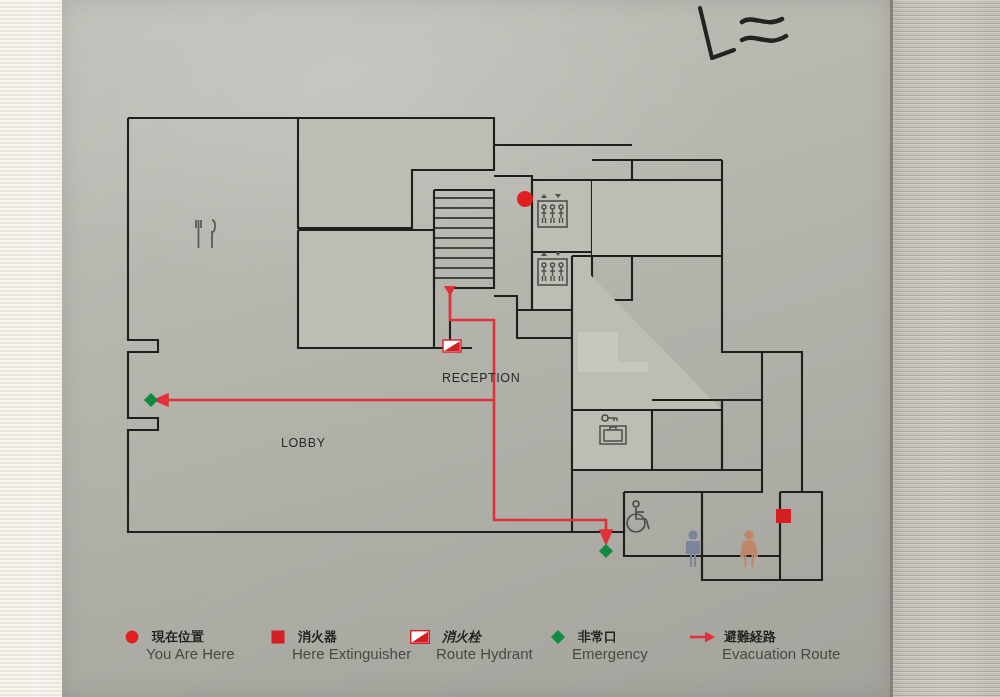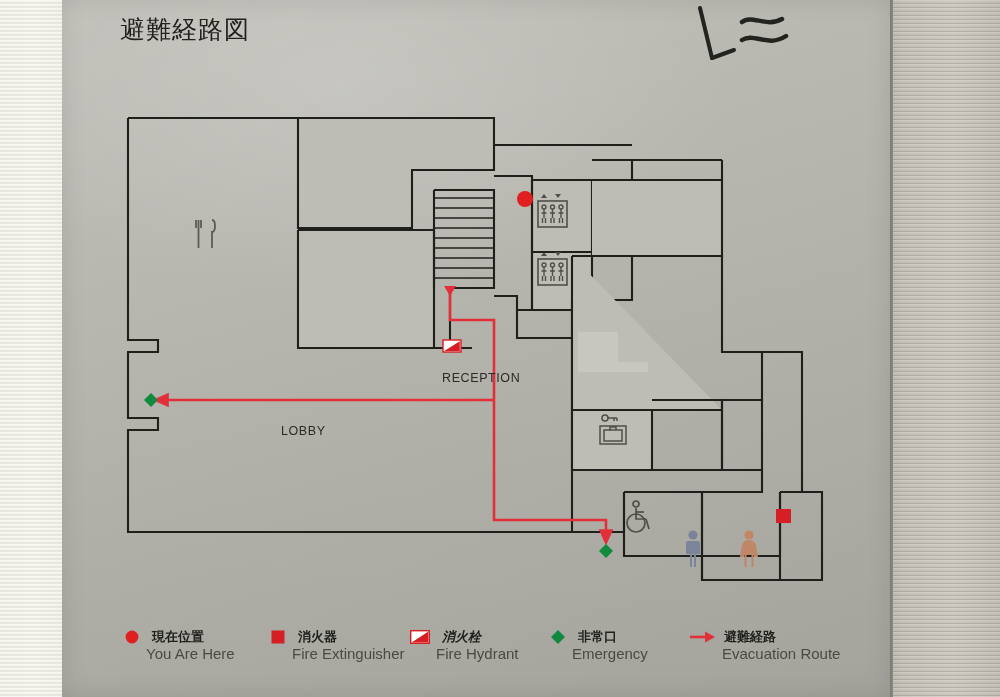--- a/index.html
+++ b/index.html
@@ -63,21 +63,21 @@
   }
 
   
   .plan{position:absolute;left:62px;top:0;width:828px;height:697px;}
 
   
   .plan-label{
     position:absolute;font-size:12.5px;color:#2a2a27;letter-spacing:0.6px;
     white-space:nowrap;
   }
-  #label-lobby{left:281px;top:424px;}
+  #label-lobby{left:281px;top:436px;}
   #label-reception{left:442px;top:371px;text-align:right;}
 
   
   .legend{
     position:absolute;left:62px;top:628px;width:960px;height:56px;
   }
   .legend-item{position:absolute;top:0;}
   .legend-ja{
     position:absolute;left:28px;top:0px;font-size:13px;color:#1f1f1c;
     font-weight:bold;white-space:nowrap;
@@ -94,21 +94,20 @@
 
 <div id="scene">
 
   <div class="wall-left"></div>
   <div class="wall-right"></div>
 
   <div class="panel">
     <div class="panel-sheen"></div>
   </div>
 
-  <div class="sign-title">避難経路図</div>
 
   <svg class="brandmark" viewBox="0 0 120 62">
     <path d="M10 6 L22 56" stroke="#232320" stroke-width="4" fill="none" stroke-linecap="round"></path>
     <path d="M22 56 L44 48" stroke="#232320" stroke-width="4" fill="none" stroke-linecap="round"></path>
     <path d="M52 20 C62 12, 76 26, 92 17" stroke="#232320" stroke-width="4.5" fill="none" stroke-linecap="round"></path>
     <path d="M52 38 C64 30, 78 46, 96 34" stroke="#232320" stroke-width="4.5" fill="none" stroke-linecap="round"></path>
   </svg>
 
   <svg class="plan" viewBox="0 0 828 697">
     <defs>
@@ -277,30 +276,30 @@
       </svg>
       <div class="legend-ja">現在位置</div>
       <div class="legend-en">You Are Here</div>
     </div>
 
     <div class="legend-item" style="left:208px;">
       <svg class="lg-swatch" viewBox="0 0 16 16">
         <rect x="1.5" y="1.5" width="13" height="13" fill="#d61f24"></rect>
       </svg>
       <div class="legend-ja">消火器</div>
-      <div class="legend-en">Fire Extinguisher</div>
+      <div class="legend-en">Here Extinguisher</div>
     </div>
 
     <div class="legend-item" style="left:348px;">
       <svg class="lg-swatch" viewBox="0 0 20 14" style="width:20px;height:14px;top:2px;">
         <rect x="0.7" y="0.7" width="18.6" height="12.6" fill="#ffffff" stroke="#d61f24" stroke-width="1.4"></rect>
         <path d="M1.6 12.4 L18.4 1.6 L18.4 12.4 z" fill="#d61f24"></path>
       </svg>
       <div class="legend-ja" style="left:32px;font-style:italic;">消火栓</div>
-      <div class="legend-en" style="left:26px;">Fire Hydrant</div>
+      <div class="legend-en" style="left:26px;">Route Hydrant</div>
     </div>
 
     <div class="legend-item" style="left:488px;">
       <svg class="lg-swatch" viewBox="0 0 16 16">
         <path d="M8 1 L15 8 L8 15 L1 8 z" fill="#108a3e"></path>
       </svg>
       <div class="legend-ja">非常口</div>
       <div class="legend-en">Emergency</div>
     </div>
 

